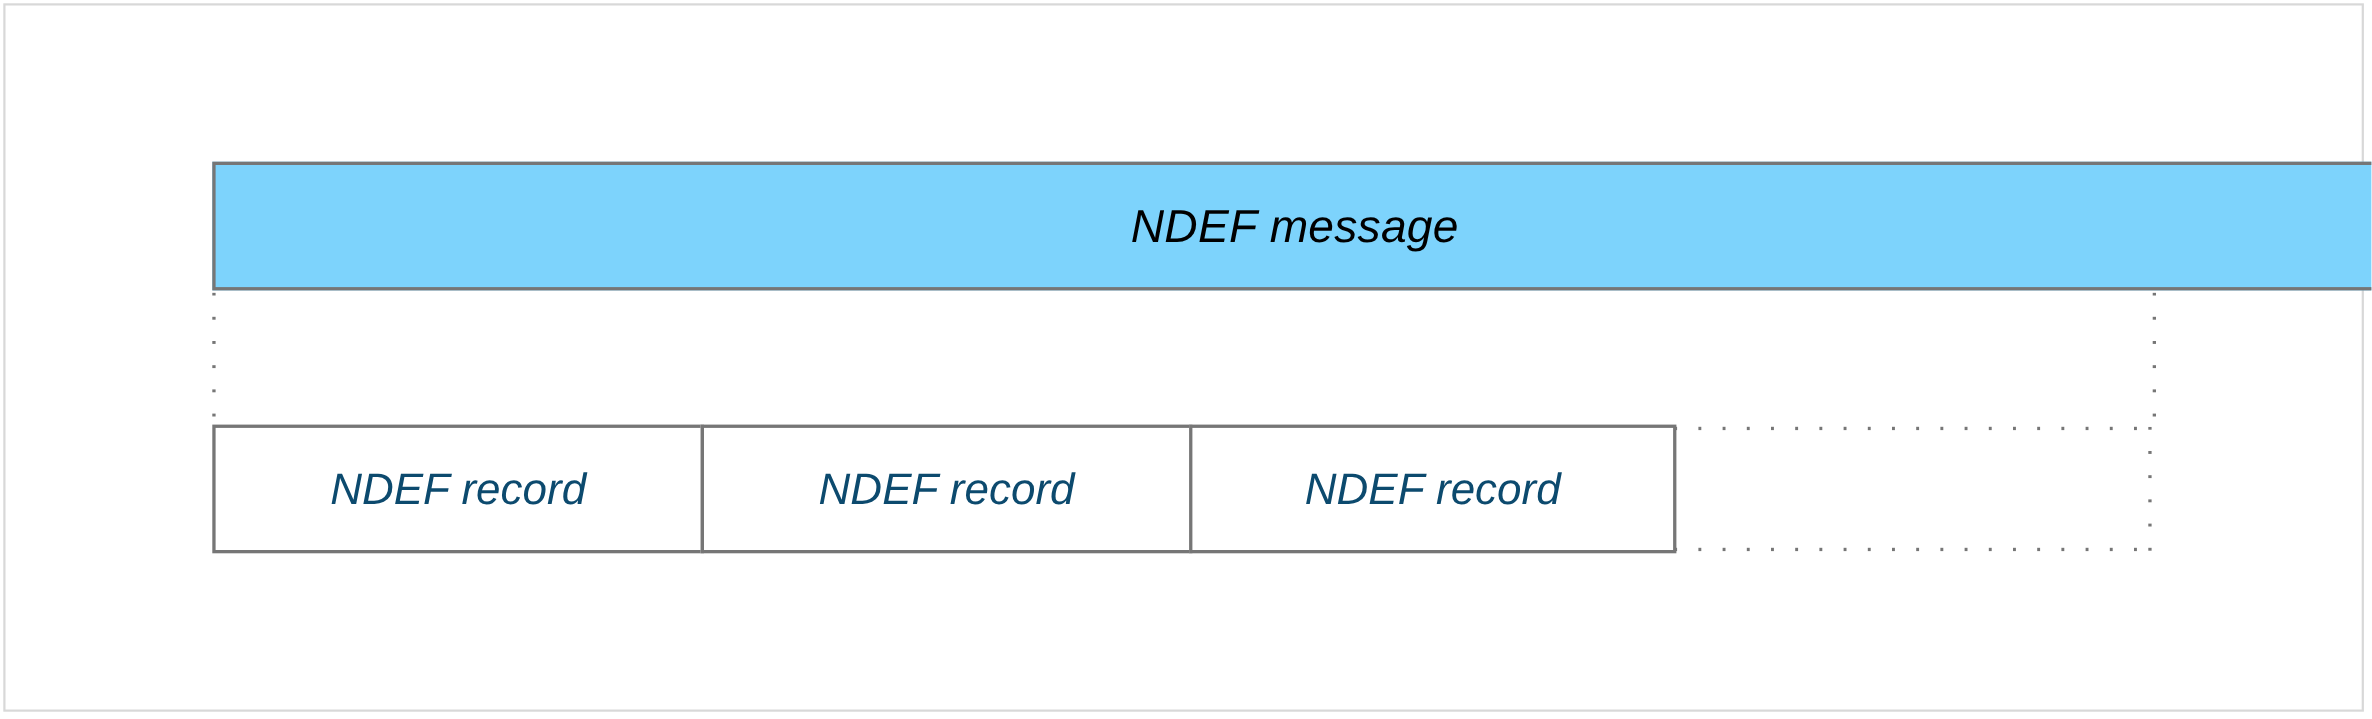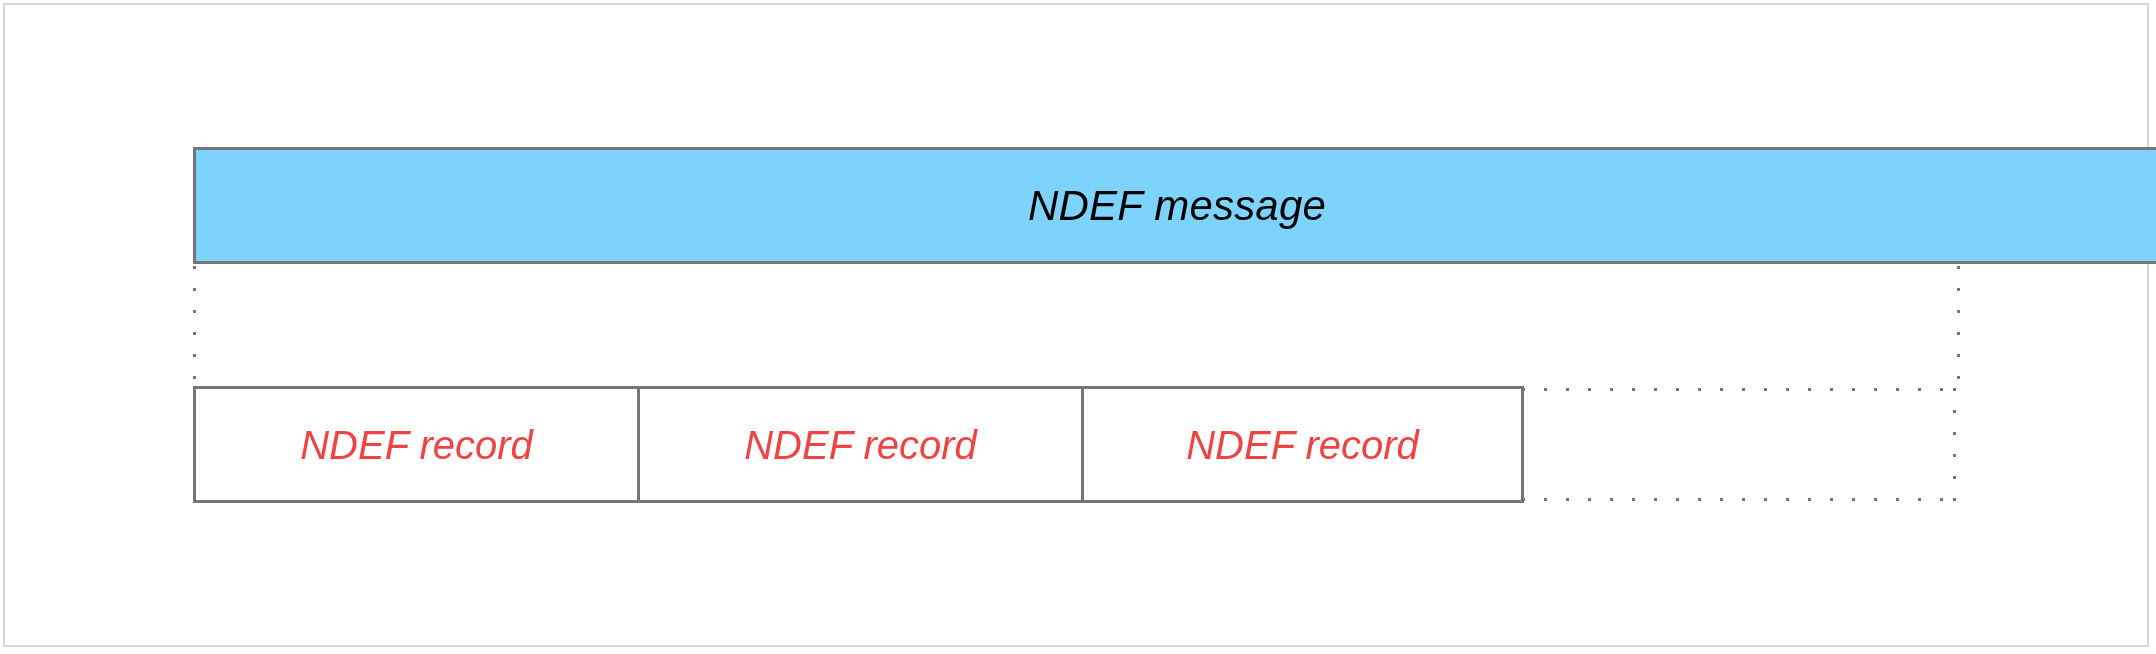--- a/index.html
+++ b/index.html
@@ -87,21 +87,21 @@
     box-sizing: border-box;
     border: 3px solid #767676;
     background: #ffffff;
     display: flex;
     align-items: center;
     justify-content: center;
   }
   .record-box .box-label {
     font-style: italic;
     font-size: 40px;
-    color: #ef4444;
+    color: #0c4a6e;
     white-space: nowrap;
     line-height: 1;
   }
 
   #record-box-1 { left: 0px;   width: 447px; }
   #record-box-2 { left: 444px; width: 447px; }
   #record-box-3 { left: 888px; width: 443px; }
 
   
   #record-ellipsis {

